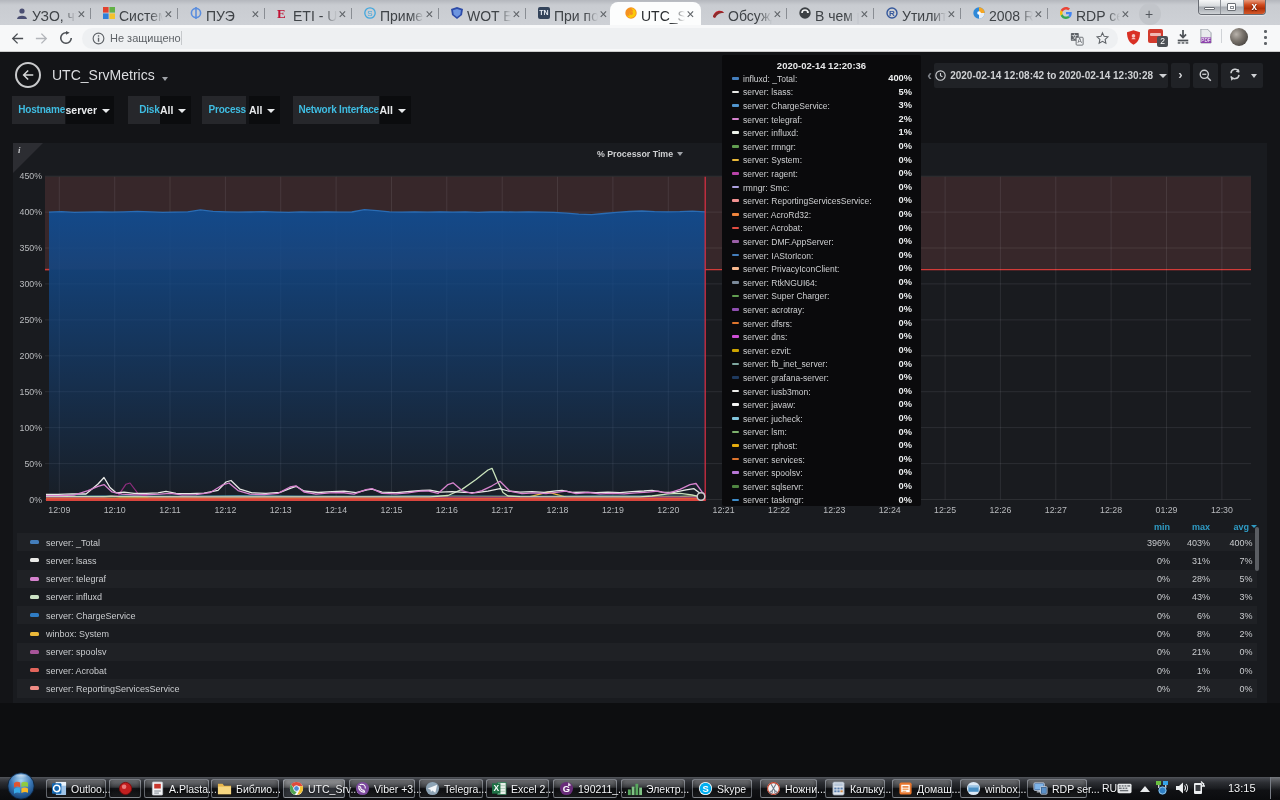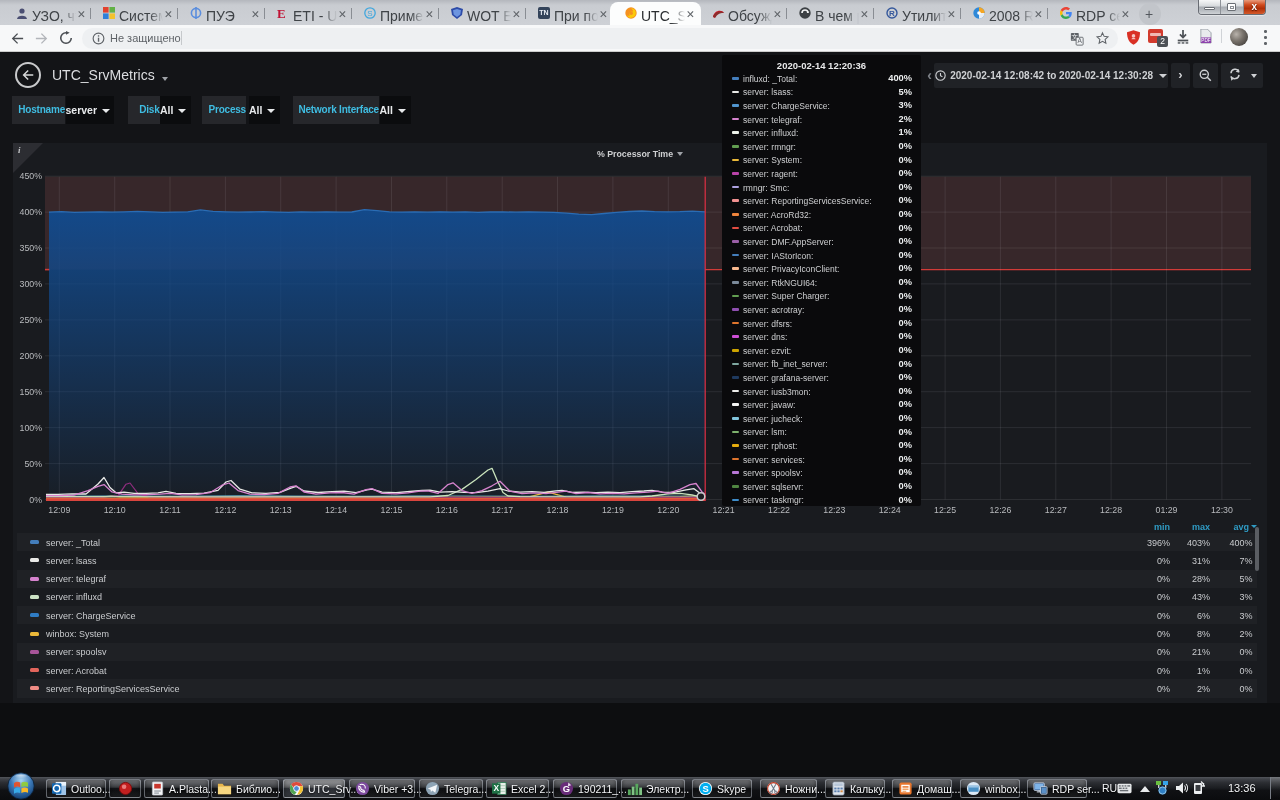--- a/index.html
+++ b/index.html
@@ -821,21 +821,21 @@
       <svg class="ab" style="left:1176px;top:5px" width="12" height="12" viewBox="0 0 12 12">
         <path d="M0 4 h3 l4-3.5 v11 L3 8 H0 Z" fill="#eceef0"></path>
         <path d="M8.5 3.5 a4 4 0 0 1 0 5 M10 2 a6 6 0 0 1 0 8" stroke="#eceef0" stroke-width="1.1" fill="none"></path>
       </svg>
       <svg class="ab" style="left:1193px;top:4px" width="13" height="14" viewBox="0 0 13 14">
         <rect x="1" y="2" width="8" height="11" rx="1" fill="#eceef0"></rect>
         <rect x="2.5" y="4" width="5" height="6" fill="#3a3d42"></rect>
         <path d="M9 5 h3 M10.5 2 v3" stroke="#eceef0" stroke-width="1.4"></path>
         <path d="M8 0.5 l2.5 2.5" stroke="#eceef0" stroke-width="1.2"></path>
       </svg>
-      <div class="trtxt" style="left:1228px;top:4.5px;font-size:11px">13:36</div>
+      <div class="trtxt" style="left:1228px;top:4.5px;font-size:11px">13:15</div>
       <div class="ab" style="left:1269.5px;top:0;width:10.5px;height:22px;border-left:1px solid #777c84;background:linear-gradient(180deg,rgba(255,255,255,0.22),rgba(255,255,255,0.04) 50%,rgba(0,0,0,0.2))"></div>
       <svg class="ab" style="left:6px;top:-6px;z-index:10" width="30" height="30" viewBox="0 0 30 30">
 <defs>
           <radialGradient id="orb" cx="0.5" cy="0.3" r="0.8">
             <stop offset="0" stop-color="#9fd0f2"></stop>
             <stop offset="0.45" stop-color="#3d7ab8"></stop>
             <stop offset="0.8" stop-color="#1a4a80"></stop>
             <stop offset="1" stop-color="#0d2a50"></stop>
           </radialGradient>
 <radialGradient id="orbsh" cx="0.5" cy="0" r="1">

